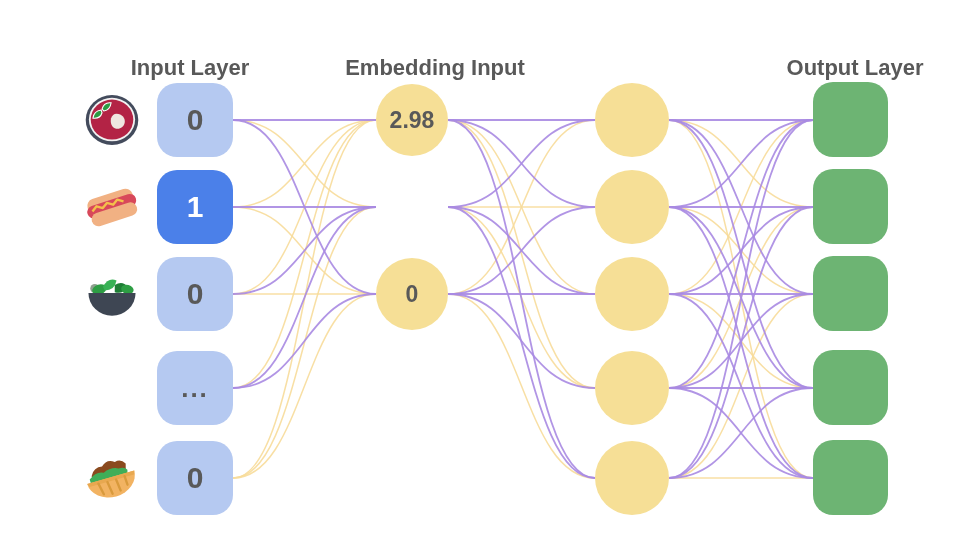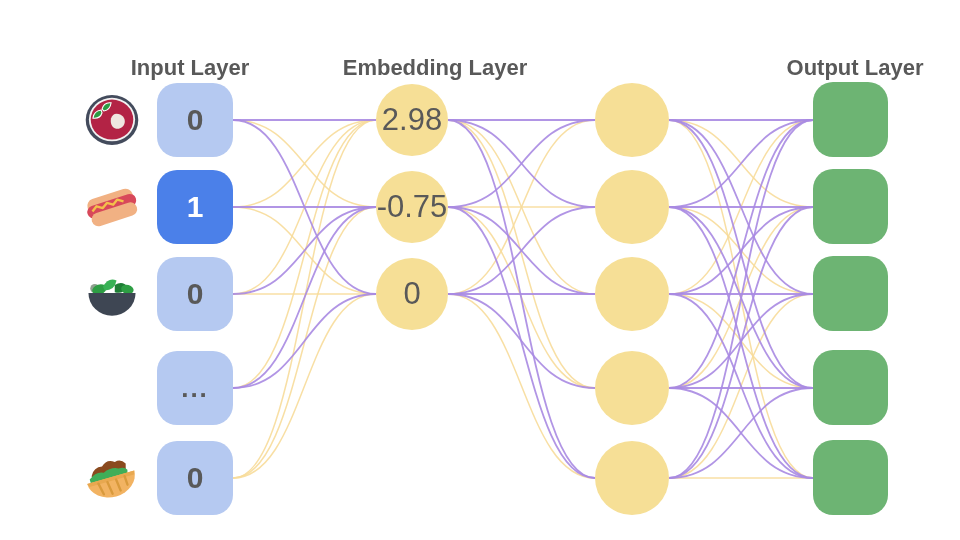--- a/index.html
+++ b/index.html
@@ -28,21 +28,21 @@
   }
   .input-box.active{background:var(--input-node-active,#4b80e9);color:var(--input-node-active-text,#fff);}
   .input-box.dots{font-size:26px;letter-spacing:2px;}
 
   .food-icon{position:absolute;left:83px;width:58px;height:58px;z-index:1;}
 
   .emb-circle{
     position:absolute;left:376px;width:72px;height:72px;border-radius:50%;
     background:var(--embedding-node,#f6df96);
     display:flex;align-items:center;justify-content:center;
-    font-size:31px;font-weight:400;color:var(--node-text,#595959);
+    font-size:23px;font-weight:700;color:var(--node-text,#595959);
     z-index:1;
     text-align:center;
   }
   .hid-circle{
     position:absolute;left:595px;width:74px;height:74px;border-radius:50%;
     background:var(--hidden-node,#f6df96);z-index:1;
   }
   .out-box{
     position:absolute;left:813px;width:75px;height:75px;border-radius:20px;
     background:var(--output-node,#6db473);z-index:1;
@@ -111,21 +111,21 @@
       <path d="M 669 388 C 741 388, 741 120, 813 120" fill="none" stroke="#a98ae2" stroke-width="1.8" opacity="0.9"></path>
       <path d="M 669 388 C 741 388, 741 294, 813 294" fill="none" stroke="#a98ae2" stroke-width="1.8" opacity="0.9"></path>
       <path d="M 669 388 C 741 388, 741 388, 813 388" fill="none" stroke="#a98ae2" stroke-width="1.8" opacity="0.9"></path>
       <path d="M 669 388 C 741 388, 741 478, 813 478" fill="none" stroke="#a98ae2" stroke-width="1.8" opacity="0.9"></path>
       <path d="M 669 478 C 741 478, 741 120, 813 120" fill="none" stroke="#a98ae2" stroke-width="1.8" opacity="0.9"></path>
       <path d="M 669 478 C 741 478, 741 207, 813 207" fill="none" stroke="#a98ae2" stroke-width="1.8" opacity="0.9"></path>
       <path d="M 669 478 C 741 478, 741 388, 813 388" fill="none" stroke="#a98ae2" stroke-width="1.8" opacity="0.9"></path>
     </svg>
 
   <div class="layer-title" id="title-input">Input Layer</div>
-  <div class="layer-title" id="title-embedding">Embedding Layer</div>
+  <div class="layer-title" id="title-embedding">Embedding Input</div>
   <div class="layer-title" id="title-output">Output Layer</div>
 
   <svg class="food-icon r0" viewBox="0 0 64 64">
     <ellipse cx="32" cy="32" rx="29" ry="27.5" fill="#434b5c"></ellipse>
     <ellipse cx="32" cy="31.5" rx="25.5" ry="24" fill="#f2f2f2"></ellipse>
     <ellipse cx="32" cy="31.5" rx="23.5" ry="22" fill="#b32345"></ellipse>
     <path d="M37 25 c6 0 10 5 9 10 c-1 5 -6 8 -11 6 c-4 -2 -5 -7 -4 -11 c1 -3 3 -5 6 -5 z" fill="#efe7e0"></path>
     <path d="M20 21 q-8 1 -9 9 q8 1 10 -6 z" fill="#2c9b43" stroke="#ffffff" stroke-width="1.2"></path>
     <path d="M21 20 q2 -8 10 -7 q-1 8 -8 9 z" fill="#2c9b43" stroke="#ffffff" stroke-width="1.2"></path>
   </svg>
@@ -158,21 +158,20 @@
     </g>
   </svg>
 
   <div class="input-box r0">0</div>
   <div class="input-box r1 active">1</div>
   <div class="input-box r2">0</div>
   <div class="input-box r3 dots">...</div>
   <div class="input-box r4">0</div>
 
   <div class="emb-circle r0">2.98</div>
-  <div class="emb-circle r1">-0.75</div>
   <div class="emb-circle r2">0</div>
 
   <div class="hid-circle r0"></div>
   <div class="hid-circle r1"></div>
   <div class="hid-circle r2"></div>
   <div class="hid-circle r3"></div>
   <div class="hid-circle r4"></div>
 
   <div class="out-box r0"></div>
   <div class="out-box r1"></div>

